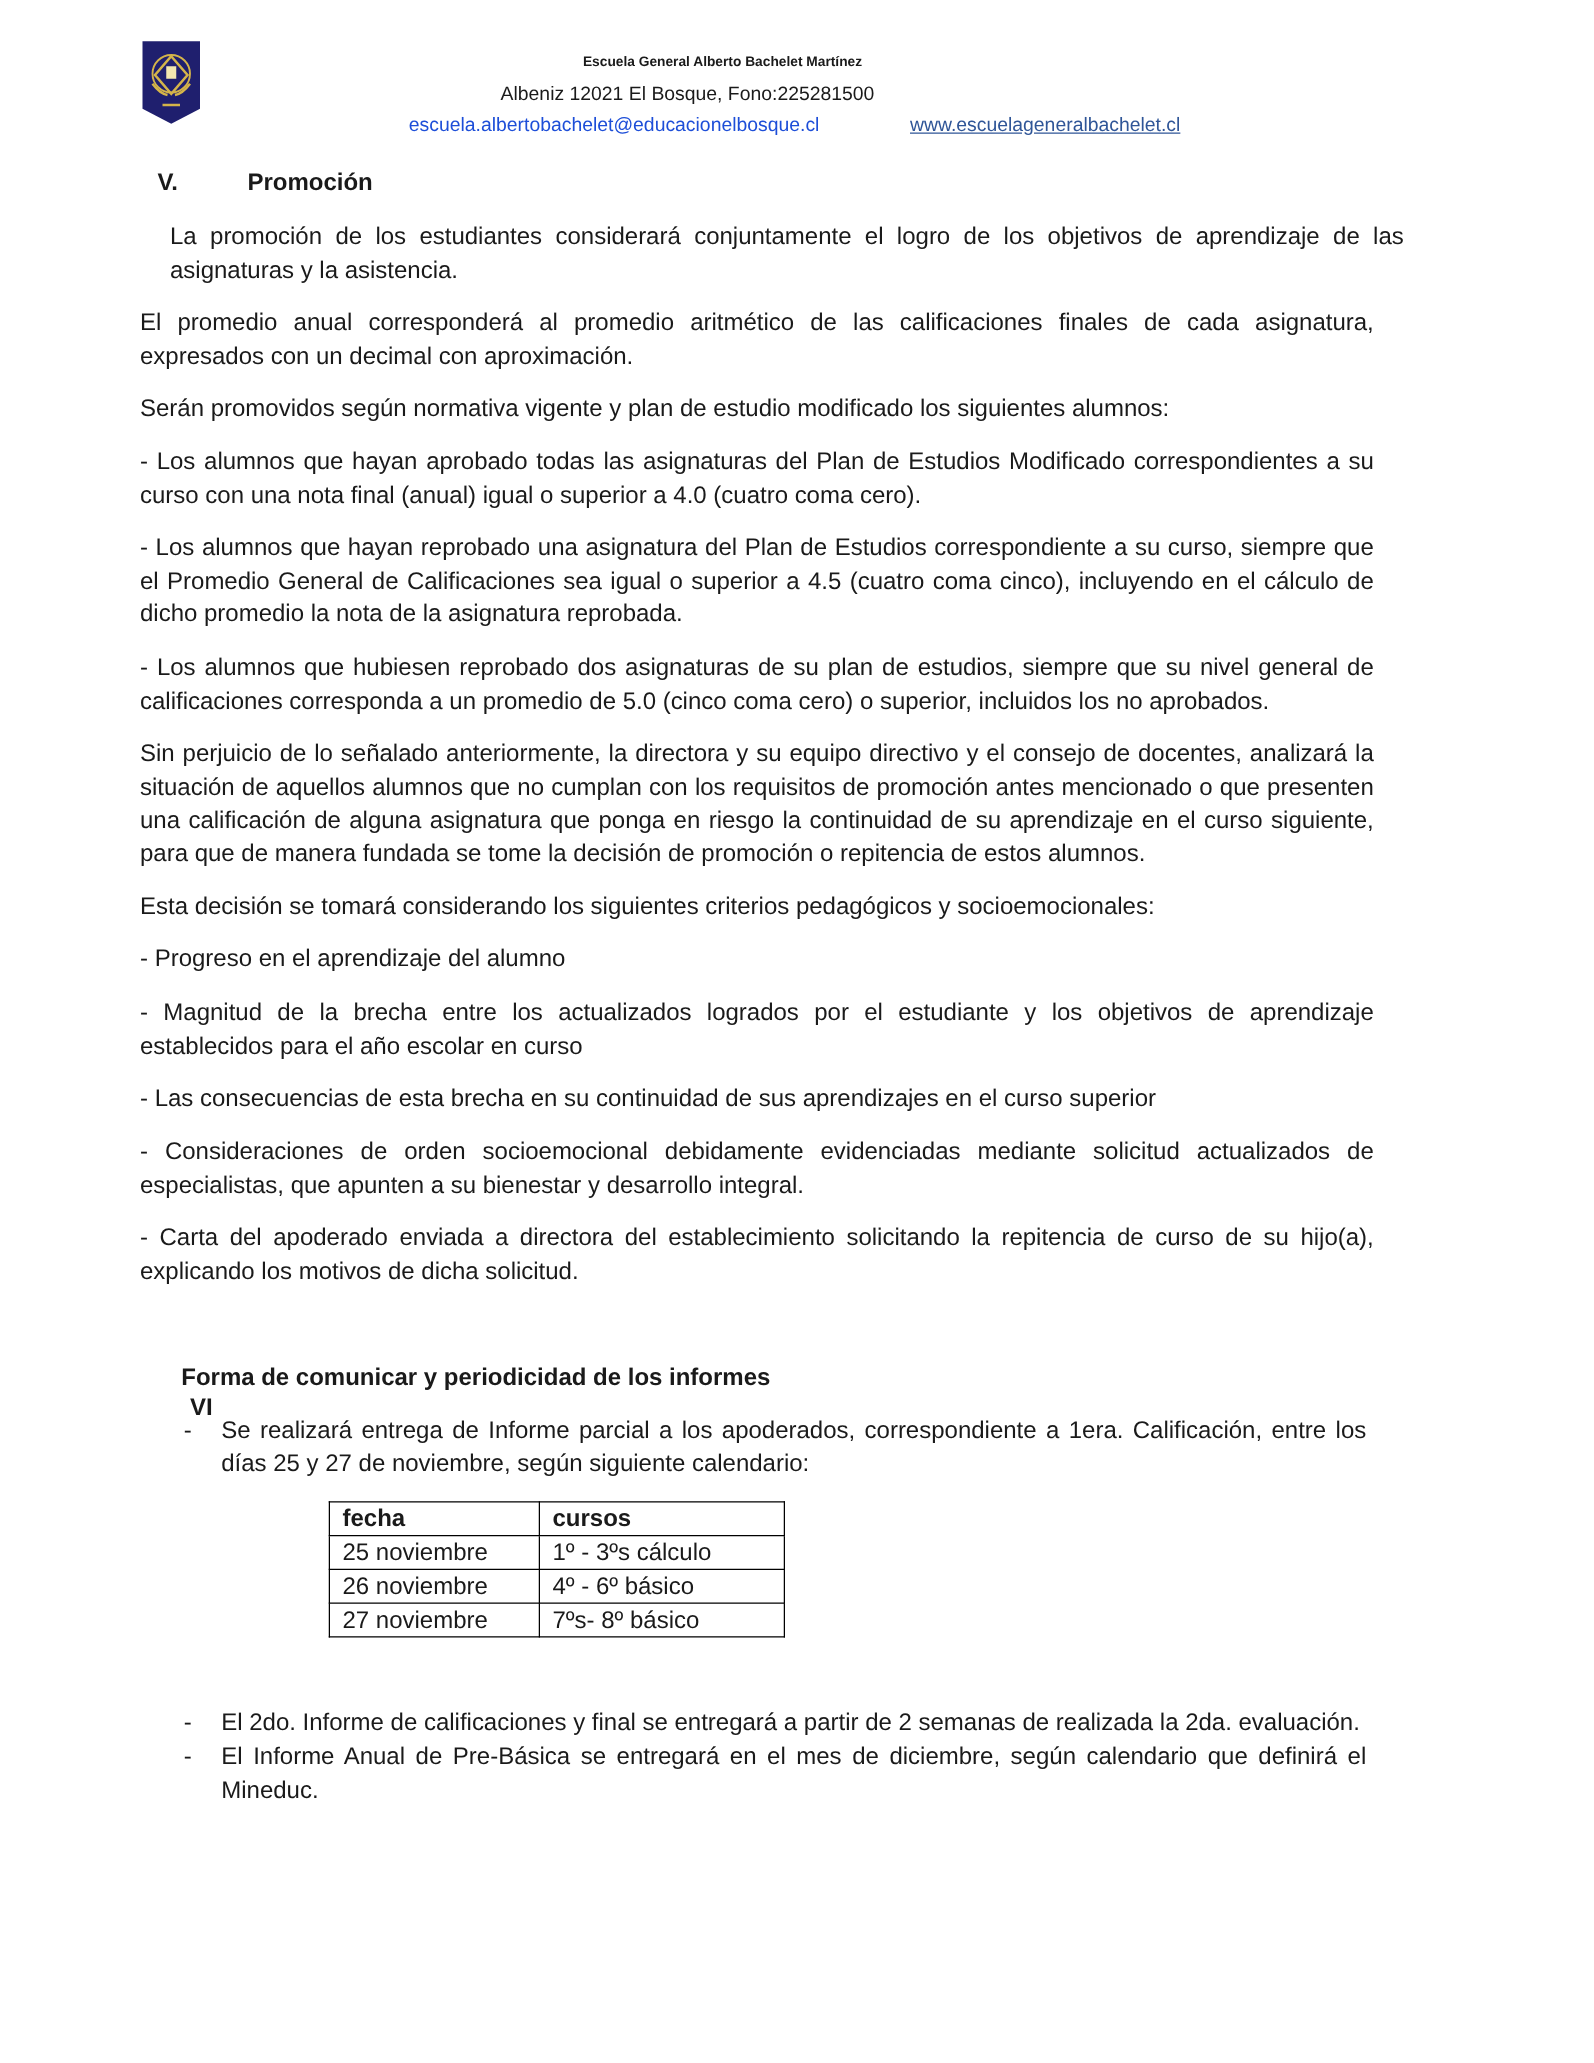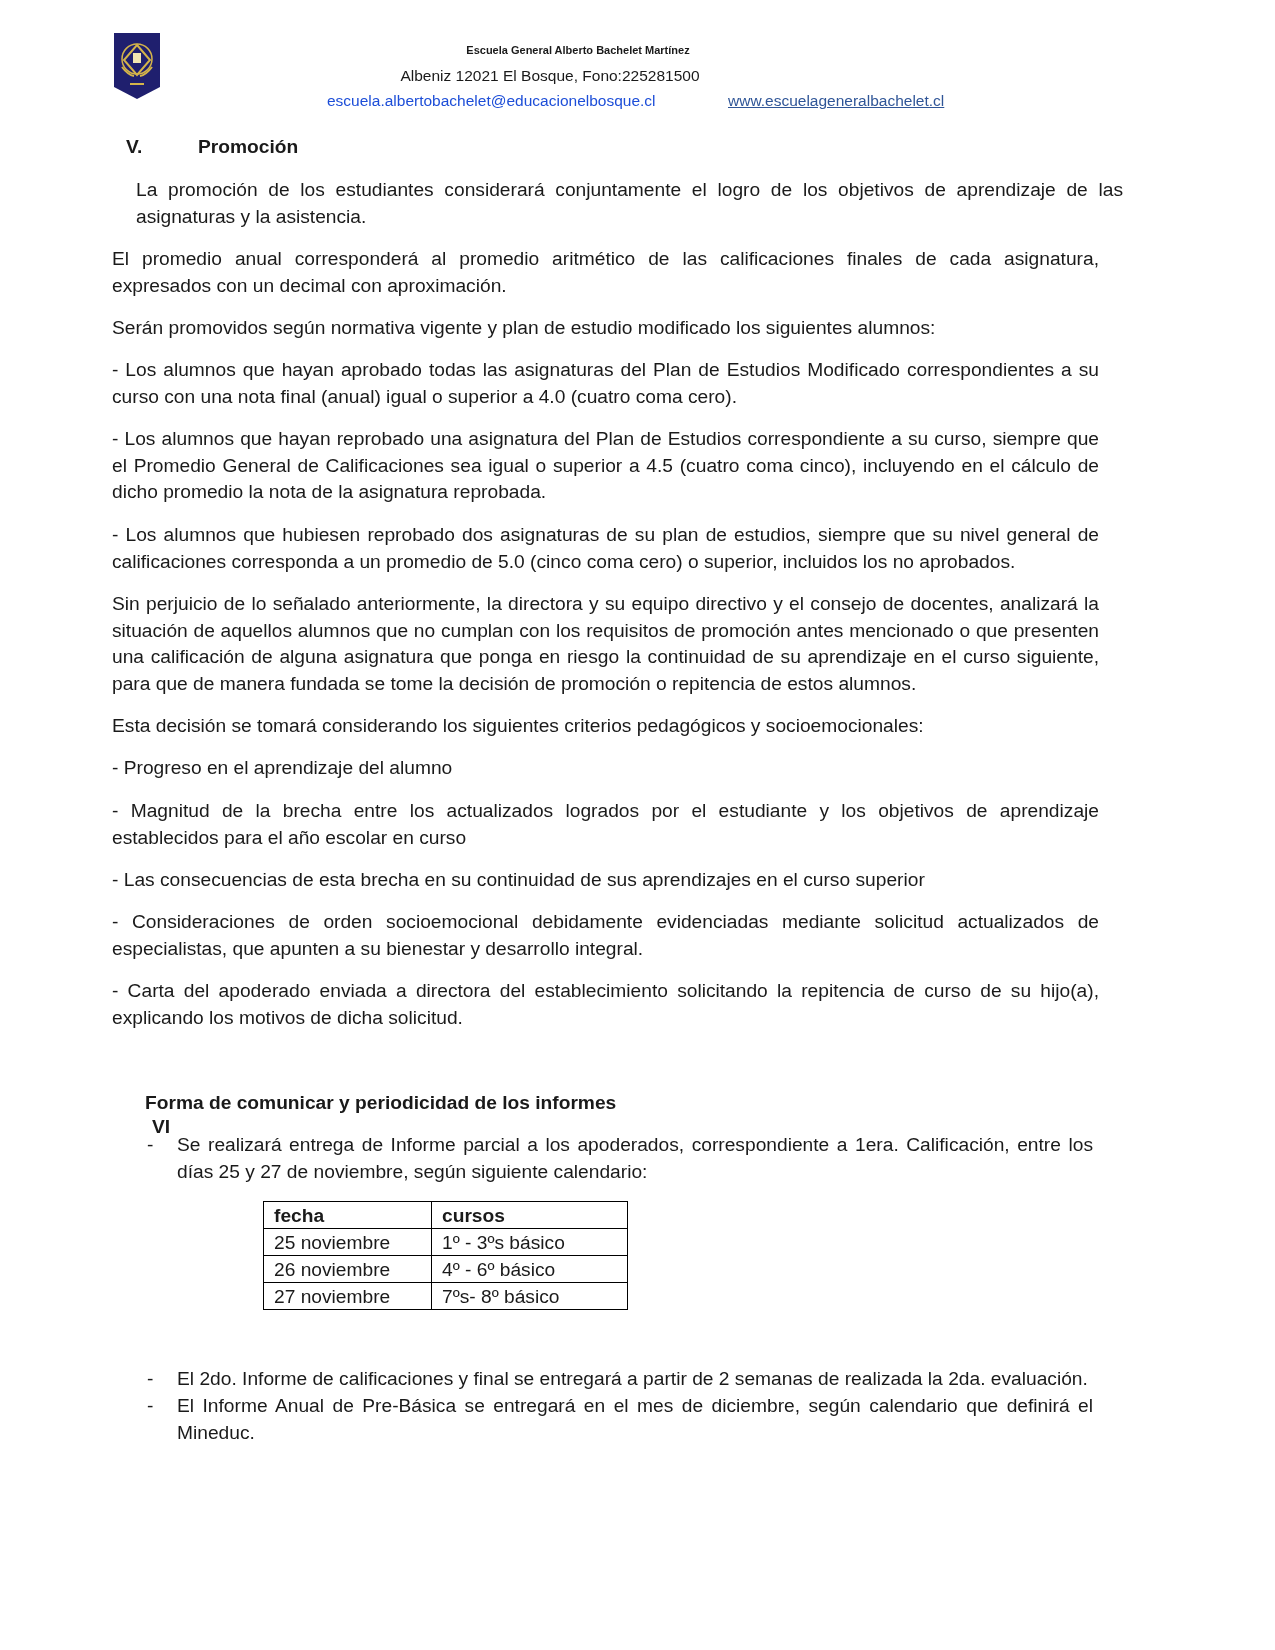--- a/index.html
+++ b/index.html
@@ -72,21 +72,21 @@
   </div>
 
   <table class="cal">
     <tbody>
         <tr>
       <th class="c1">fecha</th>
       <th class="c2">cursos</th>
     </tr>
     <tr>
       <td>25 noviembre</td>
-      <td>1º - 3ºs básico</td>
+      <td>1º - 3ºs cálculo</td>
     </tr>
     <tr>
       <td>26 noviembre</td>
       <td>4º - 6º básico</td>
     </tr>
     <tr>
       <td>27 noviembre</td>
       <td>7ºs- 8º básico</td>
     </tr>
   </tbody>

